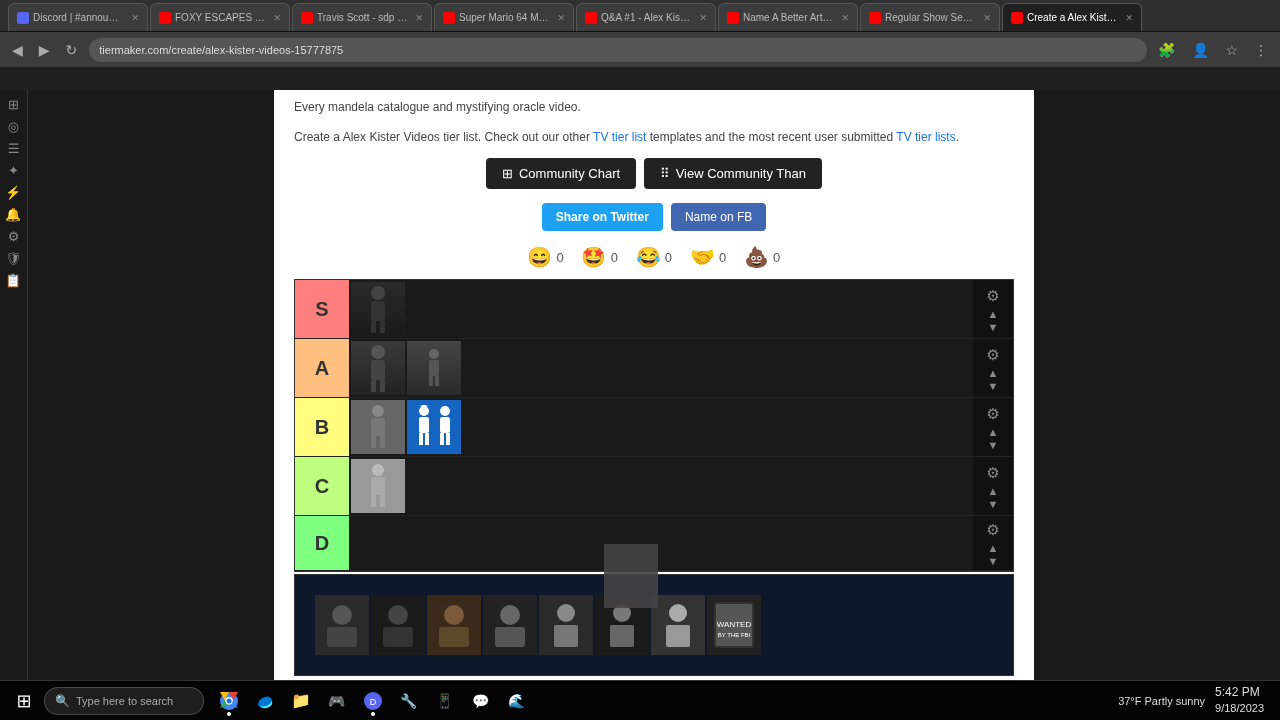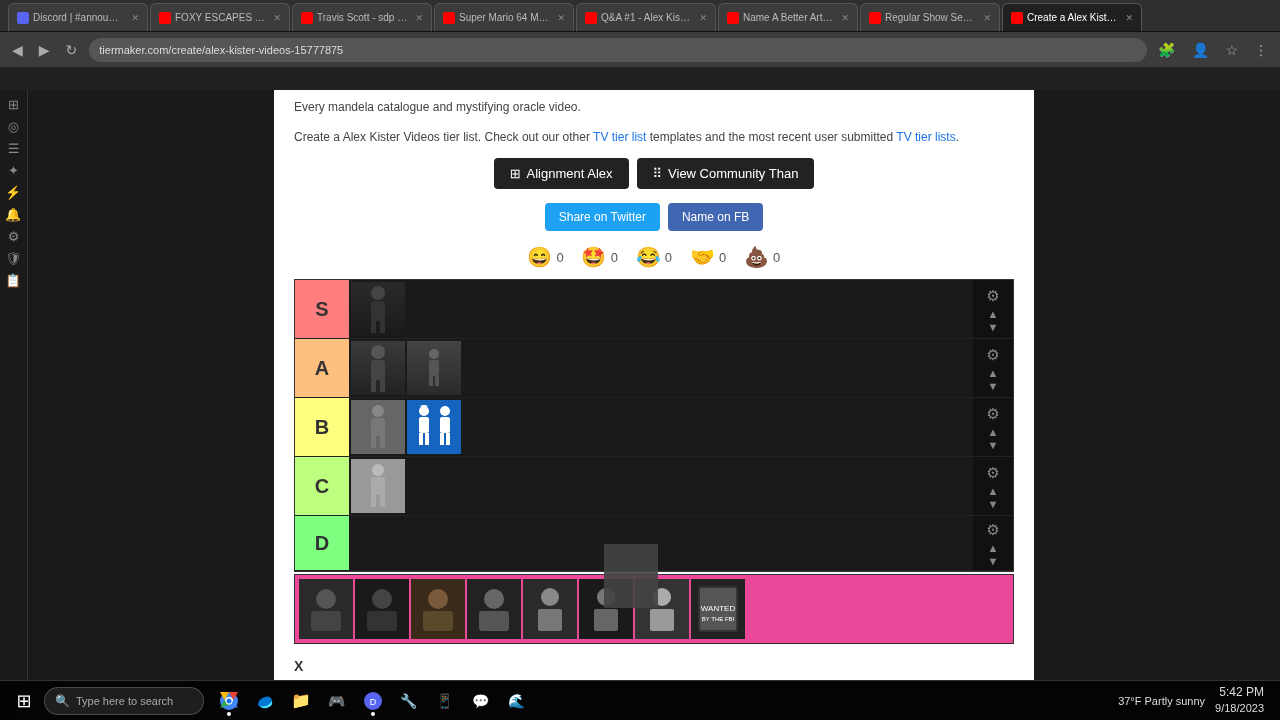--- a/index.html
+++ b/index.html
@@ -169,21 +169,21 @@
     }
     .taskbar-right {
       margin-left: auto;
       display: flex;
       align-items: center;
       gap: 10px;
       padding-right: 8px;
       font-size: 11px;
       color: #ddd;
     }
-    .taskbar-time { text-align: right; line-height: 1.4; }
+    .taskbar-time { text-align: left; line-height: 1.4; }
 
     
     .main-content {
       position: absolute;
       left: 28px;
       top: 90px;
       right: 0;
       bottom: 40px;
       background: #1a1a1a;
       overflow-y: auto;
@@ -237,20 +237,21 @@
       gap: 6px;
     }
     .btn-share-twitter {
       background: #1da1f2;
       color: #fff;
       border: none;
       padding: 7px 14px;
       border-radius: 4px;
       font-size: 12px;
       cursor: pointer;
+      font-weight: bold;
     }
     .btn-share-fb {
       background: #4267b2;
       color: #fff;
       border: none;
       padding: 7px 14px;
       border-radius: 4px;
       font-size: 12px;
       cursor: pointer;
     }
@@ -348,24 +349,24 @@
     }
     .tier-arrow {
       color: #888;
       font-size: 11px;
       cursor: pointer;
       line-height: 1;
     }
 
     
     .unranked-area {
-      background: #ec4899;
+      background: #0f172a;
       display: flex;
       align-items: flex-start;
-      padding: 4px;
+      padding: 20px;
       gap: 2px;
       flex-wrap: wrap;
       min-height: 70px;
       border: 1px solid #333;
       margin-bottom: 8px;
     }
     .unranked-item {
       width: 54px;
       height: 60px;
       background: #333;
@@ -472,21 +473,21 @@
   <div class="page-area">
 
     <p class="description-text">Every mandela catalogue and mystifying oracle video.</p>
     <p class="description-text">
       Create a Alex Kister Videos tier list. Check out our other <a>TV tier list</a> templates and the most recent user submitted <a>TV tier lists</a>.
     </p>
 
     <div class="buttons-row">
       <button class="btn-alignment">
         <span>⊞</span>
-        <span>Alignment Alex</span>
+        <span>Community Chart</span>
       </button>
       <button class="btn-community">
         <span>⠿</span>
         <span>View Community Than</span>
       </button>
     </div>
 
     <div class="share-row">
       <button class="btn-share-twitter">Share on Twitter</button>
       <button class="btn-share-fb">Name on FB</button>

